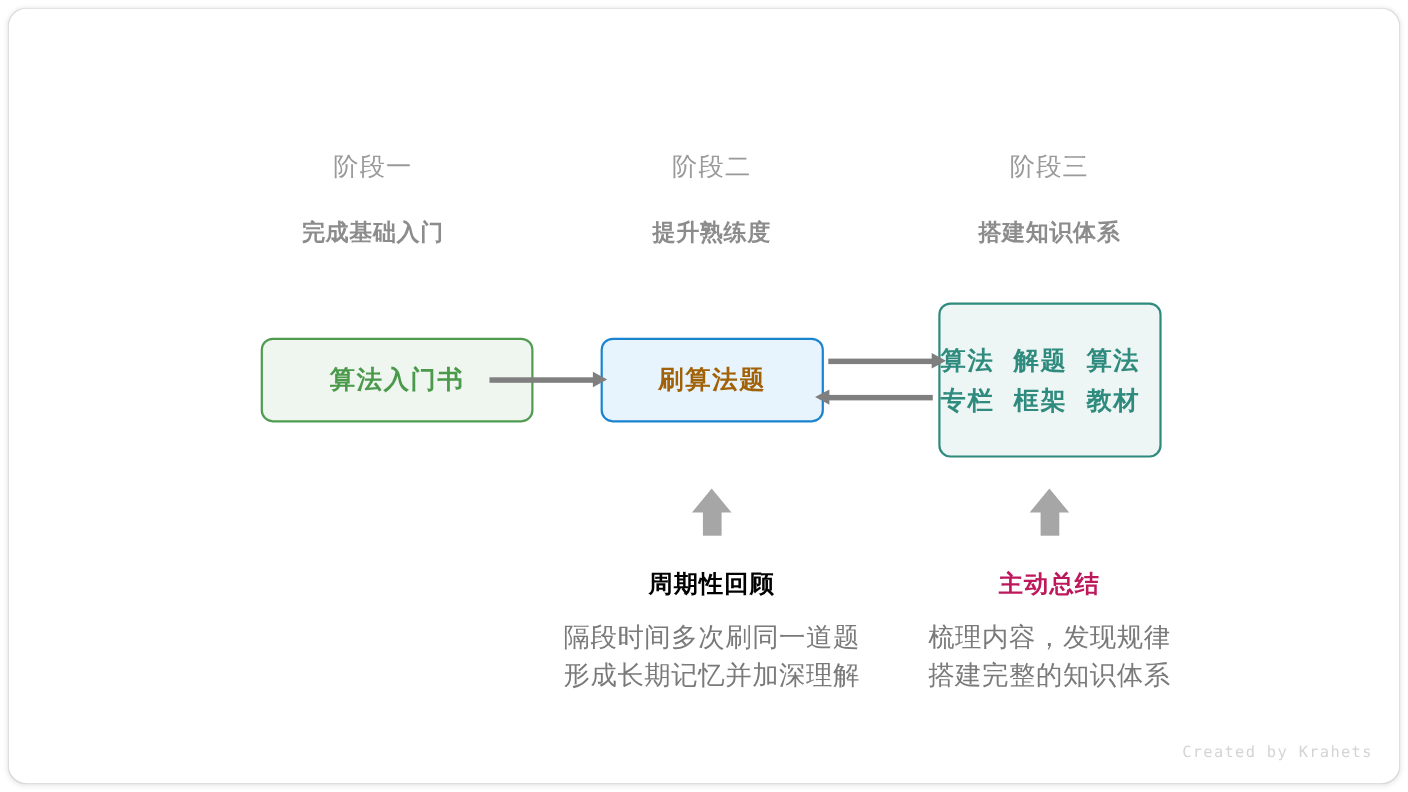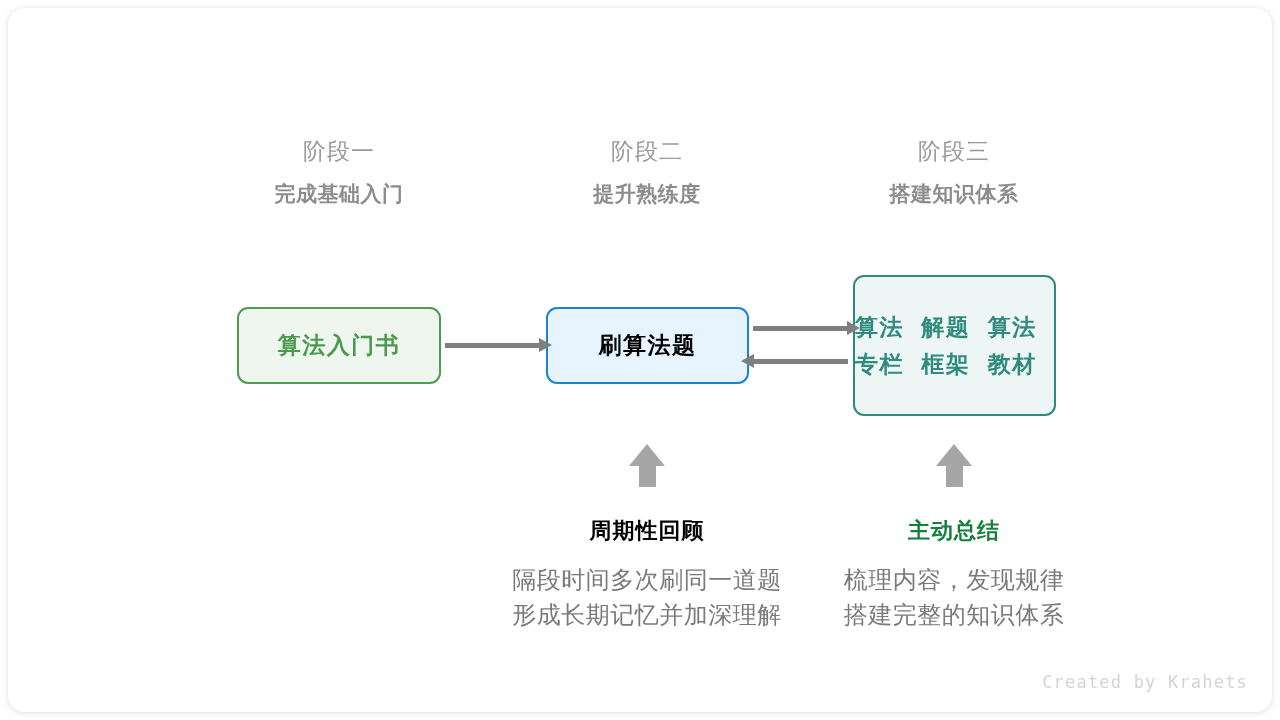--- a/index.html
+++ b/index.html
@@ -36,48 +36,48 @@
     font-weight: 400;
     color: #9a9a9a;
     letter-spacing: 1px;
     line-height: 1.2;
   }
   .stage-sub {
     font-size: 21px;
     font-weight: bold;
     color: #8c8c8c;
     letter-spacing: 0.5px;
-    margin-top: 15px;
+    margin-top: 33px;
     line-height: 1.2;
   }
 
   
   .node {
     position: absolute;
     box-sizing: border-box;
     border-radius: 11px;
     display: flex;
     flex-direction: row;
     align-items: center;
     justify-content: center;
     font-weight: bold;
     font-size: 23px;
     letter-spacing: 1.5px;
   }
   .node-green {
-    left: 229px; top: 299px; width: 204px; height: 77px;
+    left: 229px; top: 299px; width: 248px; height: 77px;
     background: #eff6ef;
     border: 2px solid #4f9b50;
     color: #4b9a4c;
   }
   .node-blue {
     left: 538px; top: 299px; width: 203px; height: 77px;
     background: #e7f3fd;
     border: 2px solid #1a84cf;
-    color: #000000;
+    color: #a16207;
   }
   .node-teal {
     left: 845px; top: 267px; width: 203px; height: 141px;
     background: #edf6f4;
     border: 2px solid #2e8a7d;
     color: #2f8b7e;
     line-height: 1.6;
   }
   .node-teal .line { display: block; }
 
@@ -135,40 +135,40 @@
     text-align: center;
     width: 320px;
   }
   .annot-title {
     font-size: 22px;
     font-weight: bold;
     letter-spacing: 1px;
     line-height: 1.2;
   }
   .annot-title.blue { color: #000000; }
-  .annot-title.teal { color: #15803d; }
+  .annot-title.teal { color: #be185d; }
   .annot-desc {
     margin-top: 19px;
     font-size: 24px;
     color: #7a7a7a;
     line-height: 1.45;
     letter-spacing: 0.5px;
   }
   .annot-desc .line { display: block; }
 
   .annot-1 { left: 479px; top: 510px; }
   .annot-2 { left: 786px; top: 510px; }
 
   
   .credit {
     position: absolute;
     right: 24px;
     bottom: 20px;
     font-family: "DejaVu Sans Mono", "Liberation Mono", monospace;
-    font-size: 17px;
+    font-size: 14px;
     color: #d4d4d4;
     letter-spacing: 1.2px;
   }
 </style>
 </head>
 <body>
 
 <div id="canvas">
 
   <div class="stage-col" style="left:201px; top:130px;">

